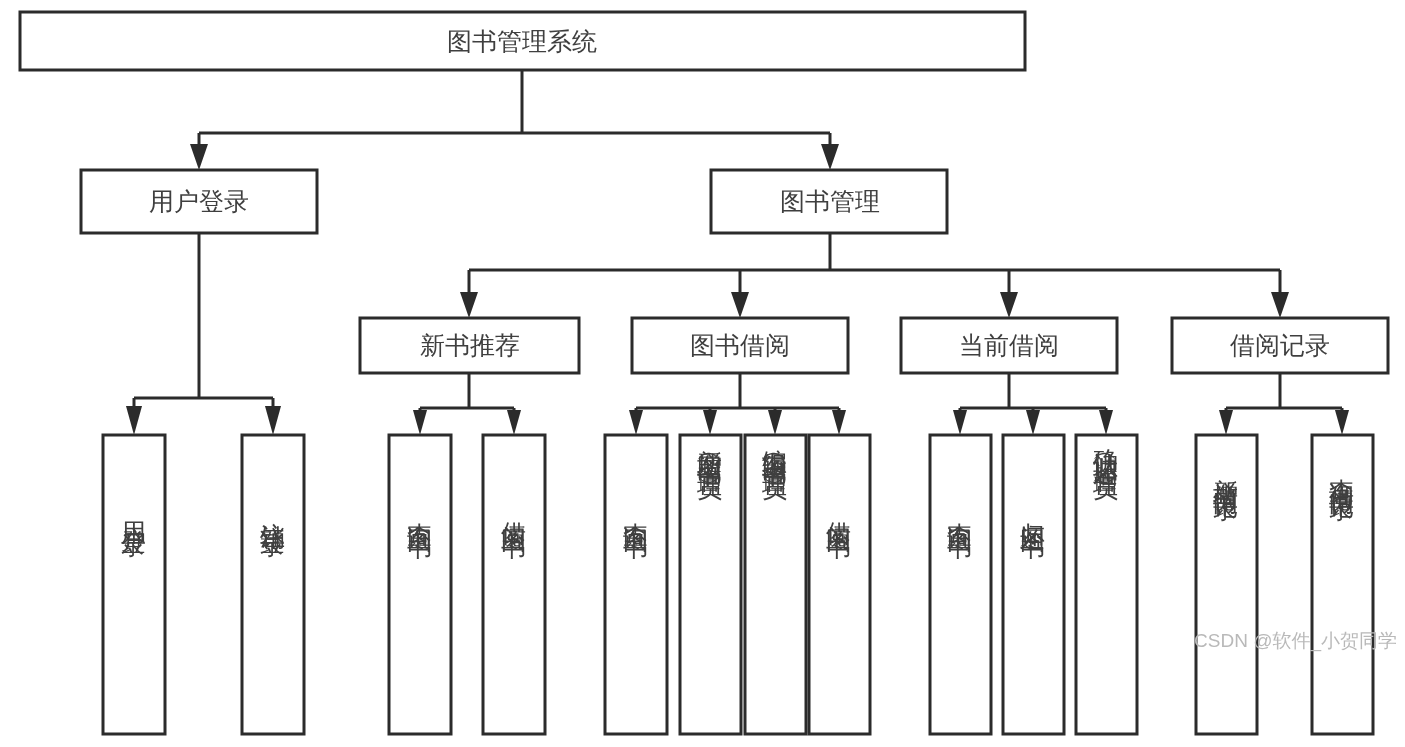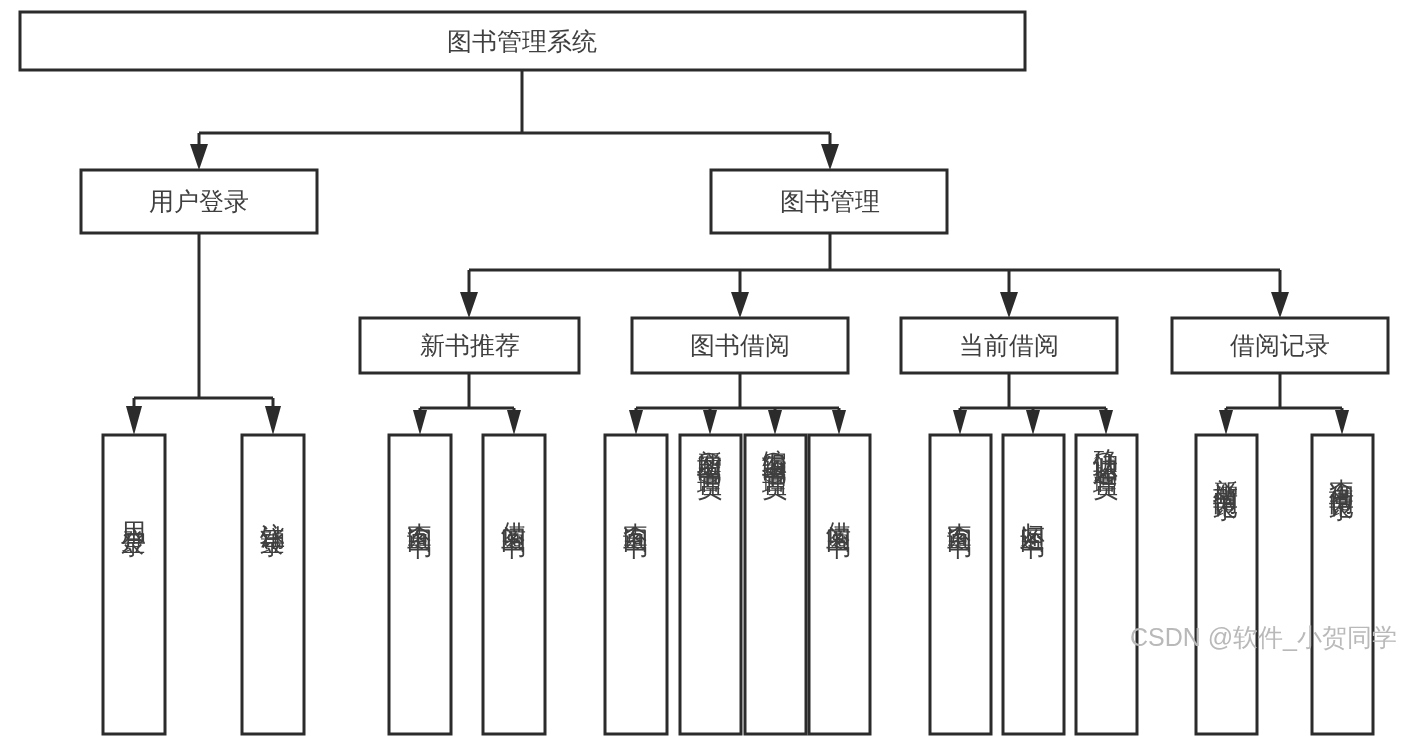--- a/index.html
+++ b/index.html
@@ -22,21 +22,21 @@
     text-anchor:middle;
     writing-mode:vertical-rl;
     glyph-orientation-vertical:0;
     letter-spacing:4px;
   }
   .connector{stroke:#2b2b2b;stroke-width:3;fill:none;}
   .arrow-head{fill:#2b2b2b;stroke:none;}
   .watermark{
     position:absolute;right:8px;bottom:4px;
     font-family:"Liberation Sans","DejaVu Sans",sans-serif;
-    font-size:25px;color:#b9b9b9;white-space:nowrap;
+    font-size:19px;color:#b9b9b9;white-space:nowrap;
     pointer-events:none;user-select:none;
   }
 </style>
 </head>
 <body>
 
 <div id="diagram-root">
   <svg class="flowchart" viewBox="0 0 1405 747" xmlns="http://www.w3.org/2000/svg">
 
     <g>

